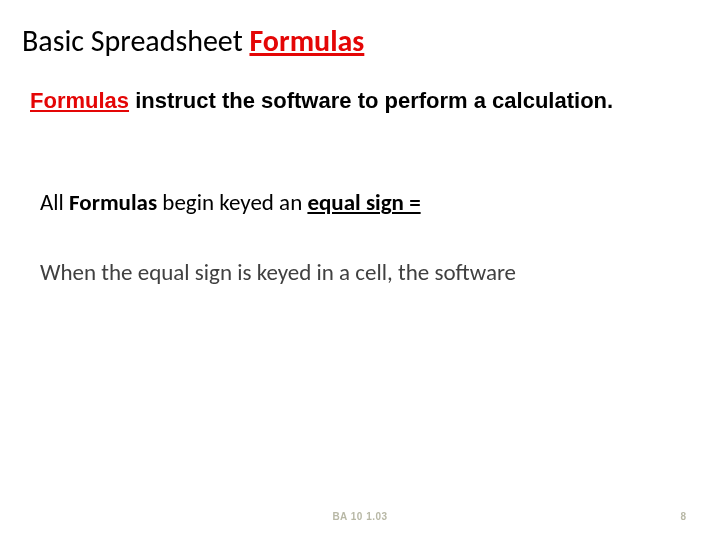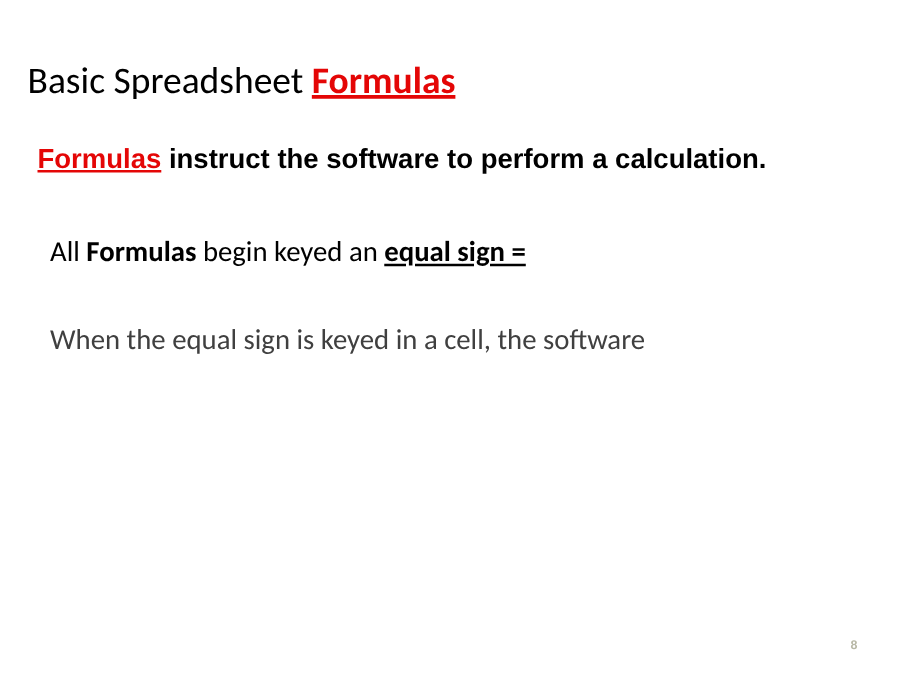--- a/index.html
+++ b/index.html
@@ -19,32 +19,31 @@
     box-sizing: border-box;
   }
 
   .title {
     position: absolute;
     left: 22px;
     top: 22px;
     font-size: 30px;
     font-weight: 400;
     color: #000000;
-    margin-top: 24px;
   }
   .title .red-word {
     color: #e40606;
     font-weight: 700;
     text-decoration: underline;
   }
 
   .instruct {
     position: absolute;
     left: 30px;
-    top: 114px;
+    top: 88px;
     right: 40px;
     font-family: Verdana, Geneva, sans-serif;
     font-size: 22px;
     font-weight: 700;
     color: #000000;
     line-height: 1.2;
   }
   .instruct .red-word {
     color: #e40606;
     font-weight: 700;
@@ -113,15 +112,16 @@
   </div>
 
   <div class="line-all">
     <span>All </span><span class="bold">Formulas</span><span> begin keyed an </span><span class="bold uline">equal sign =</span>
   </div>
 
   <div class="para-when">
     <span>When the equal sign is keyed in a cell, the software</span>
   </div>
 
+  <div class="footer-code">BA 10  1.03</div>
   <div class="page-num">8</div>
 
 </div>
 
 </body></html>

